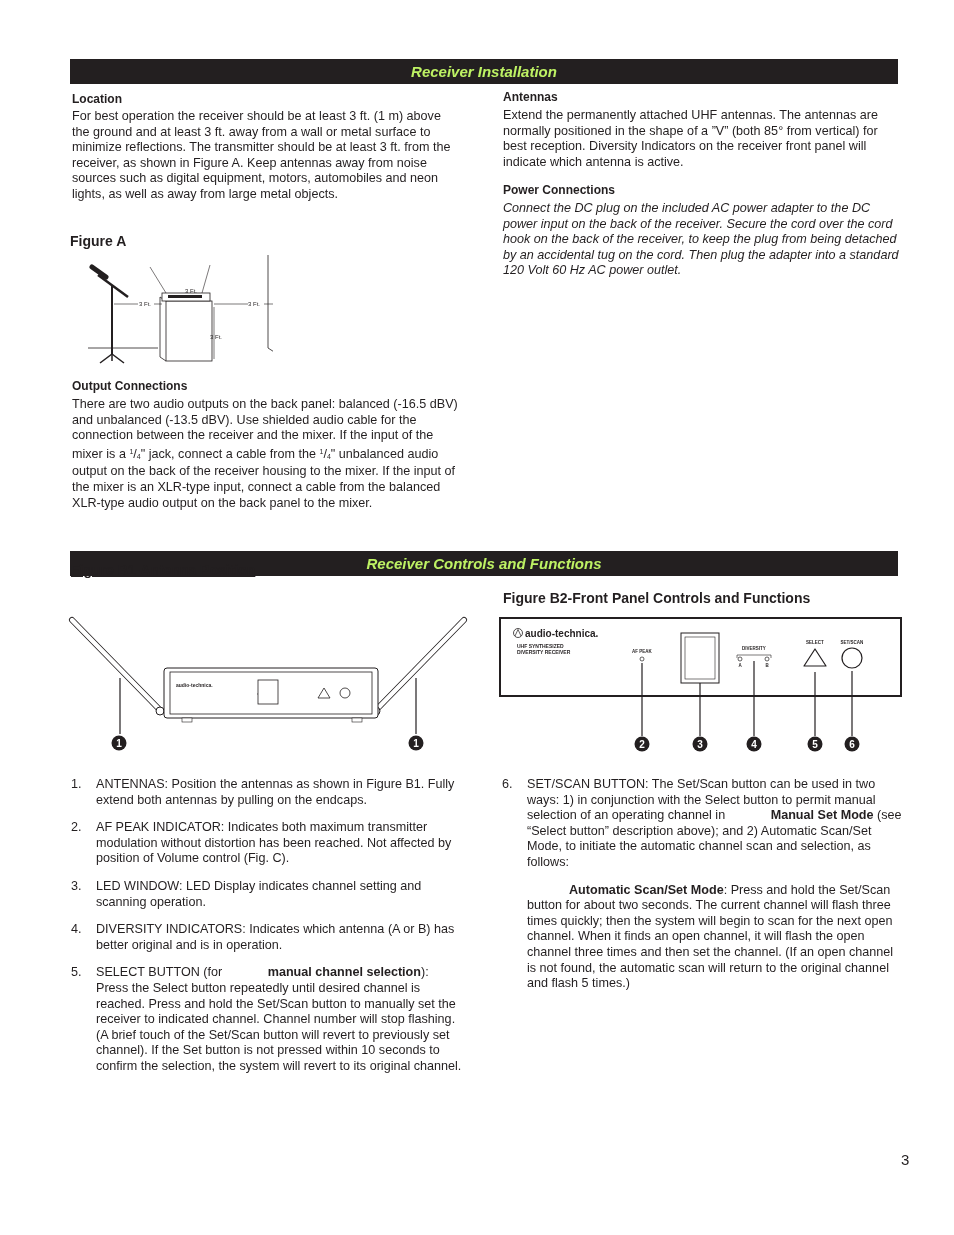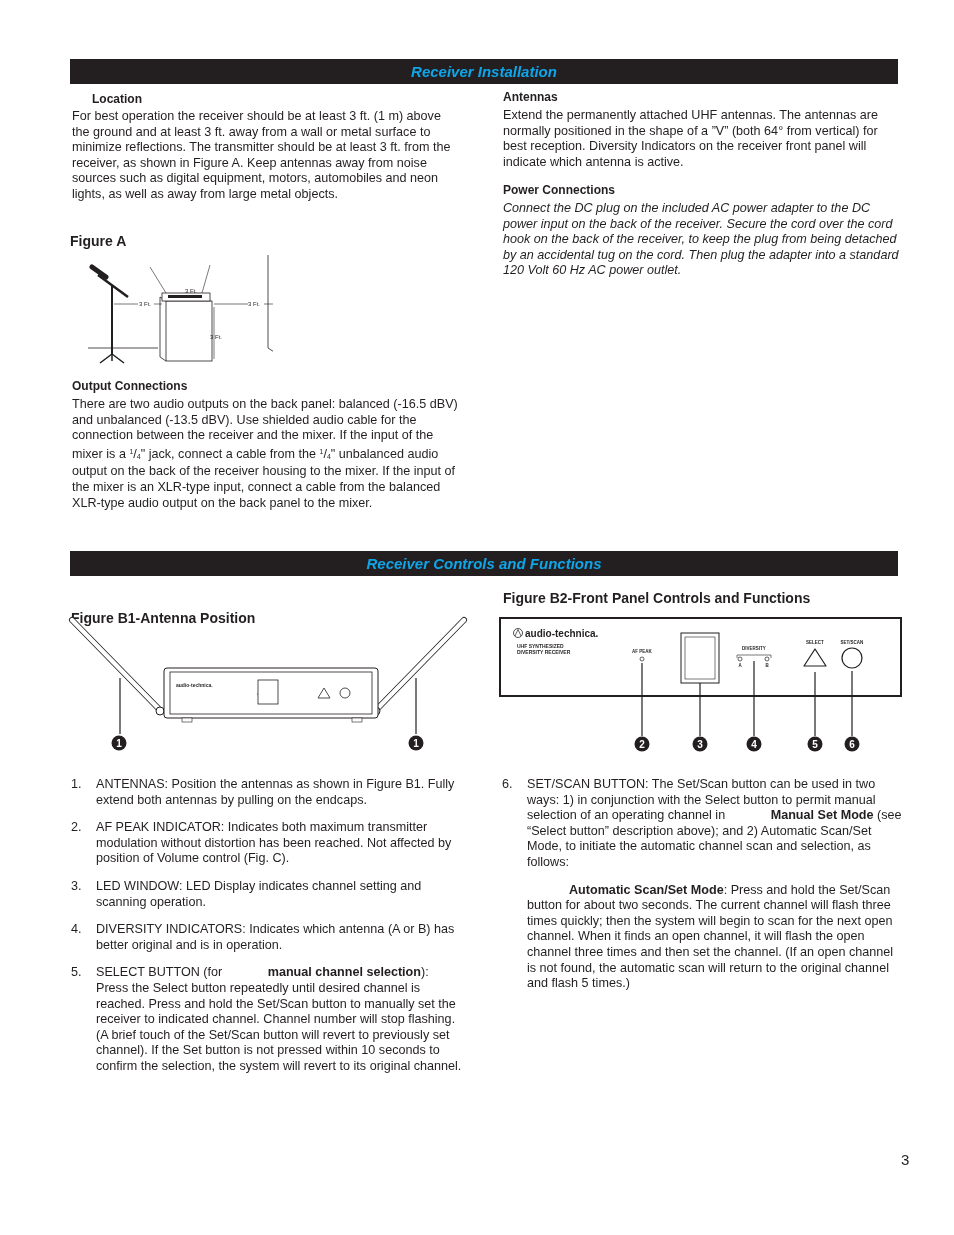--- a/index.html
+++ b/index.html
@@ -2,21 +2,21 @@
 <html><head>
 <meta charset="utf-8">
 <style>
   html, body { margin: 0; padding: 0; background: #ffffff; }
   body {
     width: 954px; height: 1235px; position: relative; overflow: hidden;
     font-family: "Liberation Sans", sans-serif; color: #231f20;
   }
   .banner {
     position: absolute; left: 70px; width: 828px; height: 25px;
-    background: #231f20; color: #0ea5e9; text-align: center;
+    background: #231f20; color: #bef264; text-align: center;
     font-weight: bold; font-style: italic; font-size: 15px; line-height: 25px;
   }
   .h {
     position: absolute; font-weight: bold; font-size: 12px; line-height: 15px;
   }
   .h.big { font-size: 14px; line-height: 17px; }
   .p {
     position: absolute; font-size: 12.6px; line-height: 15.6px;
   }
   .list { position: absolute; font-size: 12.6px; line-height: 15.6px; }
@@ -27,21 +27,21 @@
   .fig { position: absolute; }
   .pagenum { position: absolute; left: 901px; top: 1151px; font-size: 15px; }
   sup.frac { font-size: 7px; vertical-align: 4px; }
   sub.frac { font-size: 7px; vertical-align: -1px; }
 </style>
 </head>
 <body>
 
 <div class="banner" style="top:59px;">Receiver Installation</div>
 
-<div class="h" style="left:72px; top:92px;margin-left:20px;">Location</div>
+<div class="h" style="left:72px; top:92px;">Location</div>
 <div class="p" style="left:72px; top:109px; width:388px;">For best operation the receiver should be at least 3 ft. (1 m) above the ground and at least 3 ft. away from a wall or metal surface to minimize reflections. The transmitter should be at least 3 ft. from the receiver, as shown in Figure A. Keep antennas away from noise sources such as digital equipment, motors, automobiles and neon lights, as well as away from large metal objects.</div>
 
 <div class="h big" style="left:70px; top:233px;">Figure A</div>
 
 <svg class="fig" style="left:88px; top:255px;" width="185" height="115" viewBox="0 0 185 115">
 
   <line x1="0" y1="93" x2="70" y2="93" stroke="#231f20" stroke-width="0.8"></line>
 
   <line x1="180" y1="0" x2="180" y2="93" stroke="#231f20" stroke-width="0.8"></line>
   <line x1="180" y1="93" x2="208" y2="111" stroke="#231f20" stroke-width="0.8"></line>
@@ -72,28 +72,28 @@
   <text x="51" y="51" font-size="6" font-family="Liberation Sans, sans-serif" fill="#231f20">3 Ft.</text>
   <text x="97" y="38" font-size="6" font-family="Liberation Sans, sans-serif" fill="#231f20">3 Ft.</text>
   <text x="160" y="51" font-size="6" font-family="Liberation Sans, sans-serif" fill="#231f20">3 Ft.</text>
   <text x="122" y="84" font-size="6" font-family="Liberation Sans, sans-serif" fill="#231f20">3 Ft.</text>
 </svg>
 
 <div class="h" style="left:72px; top:379px;">Output Connections</div>
 <div class="p" style="left:72px; top:397px; width:392px;"><span>There are two audio outputs on the back panel: balanced (-16.5 dBV) and unbalanced (-13.5 dBV). Use shielded audio cable for the connection between the receiver and the mixer. If the input of the mixer is a </span><sup class="frac">1</sup><span>/</span><sub class="frac">4</sub><span>"</span><span> jack, connect a cable from the </span><sup class="frac">1</sup><span>/</span><sub class="frac">4</sub><span>"</span><span> unbalanced audio output on the back of the receiver housing to the mixer. If the input of the mixer is an XLR-type input, connect a cable from the balanced XLR-type audio output on the back panel to the mixer.</span></div>
 
 <div class="h" style="left:503px; top:90px;">Antennas</div>
-<div class="p" style="left:503px; top:108px; width:398px;">Extend the permanently attached UHF antennas. The antennas are normally positioned in the shape of a ”V” (both 64° from vertical) for best reception. Diversity Indicators on the receiver front panel will indicate which antenna is active.</div>
+<div class="p" style="left:503px; top:108px; width:398px;">Extend the permanently attached UHF antennas. The antennas are normally positioned in the shape of a ”V” (both 85° from vertical) for best reception. Diversity Indicators on the receiver front panel will indicate which antenna is active.</div>
 
 <div class="h" style="left:503px; top:183px;">Power Connections</div>
 <div class="p" style="left:503px; top:201px; width:400px;font-style:italic;">Connect the DC plug on the included AC power adapter to the DC power input on the back of the receiver. Secure the cord over the cord hook on the back of the receiver, to keep the plug from being detached by an accidental tug on the cord. Then plug the adapter into a standard 120 Volt 60 Hz AC power outlet.</div>
 
 <div class="banner" style="top:551px;">Receiver Controls and Functions</div>
 
-<div class="h big" style="left:71px; top:610px;">Figure B1-Antenna Position</div>
+<div class="h big" style="left:71px; top:562px;text-decoration:underline;">Figure B1-Antenna Position</div>
 <div class="h big" style="left:503px; top:590px;">Figure B2-Front Panel Controls and Functions</div>
 
 <svg class="fig" style="left:66px; top:612px;" width="404" height="146" viewBox="0 0 404 146">
 
   <g>
     <line x1="6" y1="8" x2="92" y2="96" stroke="#231f20" stroke-width="6" stroke-linecap="round"></line>
     <line x1="6" y1="8" x2="92" y2="96" stroke="#fff" stroke-width="4.4" stroke-linecap="round"></line>
     <circle cx="94" cy="99" r="4" fill="#fff" stroke="#231f20" stroke-width="1"></circle>
   </g>
 

